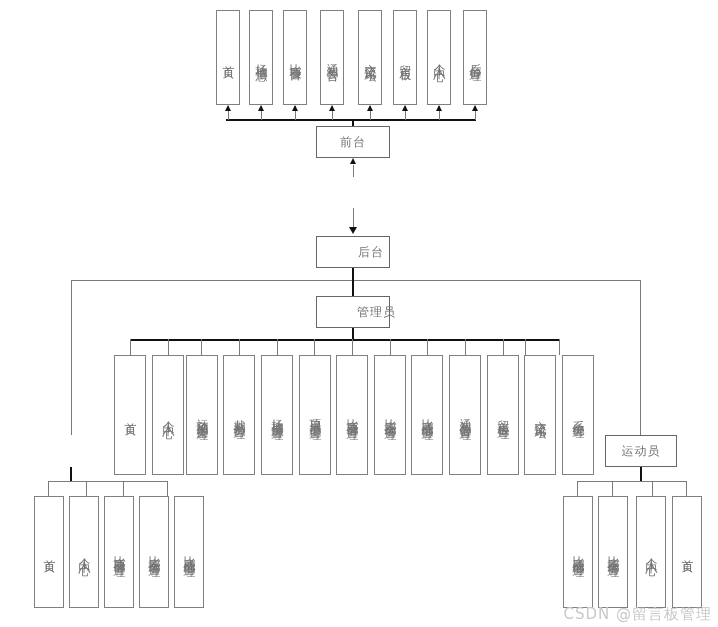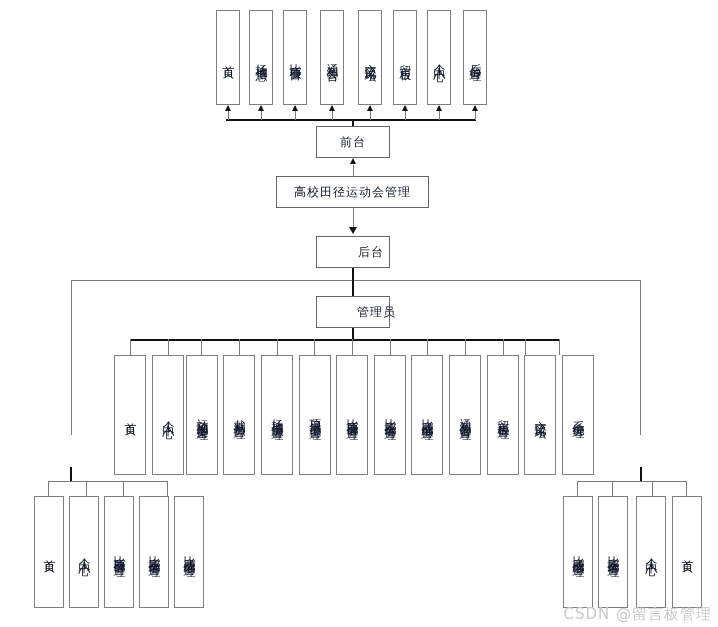--- a/index.html
+++ b/index.html
@@ -17,21 +17,21 @@
   
   .box{
     position:absolute;
     box-sizing:border-box;
     border:1px solid #808080;
     background:#ffffff;
     display:flex;
     align-items:center;
     justify-content:center;
     text-align:right;
-    color:#0f172a;
+    color:#737373;
     z-index:5;
   }
   .box.h{            
     font-size:12px;
     line-height:14px;
     letter-spacing:1px;
     white-space:nowrap;
   }
   .box.v{            
     writing-mode:vertical-rl;
@@ -118,21 +118,20 @@
   <div class="arrow-up" style="left:436px;top:105px;"></div>
   <div class="arrow-up" style="left:472px;top:105px;"></div>
 
   <div class="ln v dark" style="left:352px;top:120px;height:6px;"></div>
 
   <div class="box h strong" style="left:316px;top:126px;width:74px;height:32px;">前台</div>
 
   <div class="ln v" style="left:353px;top:165px;height:12px;"></div>
   <div class="arrow-up" style="left:349.5px;top:158px;"></div>
 
-  <div class="box h strong" style="left:276px;top:176px;width:153px;height:32px;" style2="">高校田径运动会管理</div>
 
   <div class="ln v" style="left:353px;top:208px;height:20px;"></div>
   <div class="arrow-down" style="left:349px;top:227px;"></div>
 
   <div class="box h strong" style="left:316px;top:236px;width:74px;height:32px;padding-left:36px;">后台</div>
 
   <div class="ln v dark" style="left:352px;top:268px;height:13px;"></div>
 
   <div class="ln h" style="left:71px;top:280px;width:570px;"></div>
 
@@ -182,20 +181,21 @@
   <div class="ln v" style="left:86px;top:481px;height:15px;"></div>
   <div class="ln v" style="left:123px;top:481px;height:15px;"></div>
   <div class="ln v" style="left:167px;top:481px;height:15px;"></div>
 
   <div class="box v" style="left:34px;top:496px;width:30px;height:112px;">首页</div>
   <div class="box v" style="left:69px;top:496px;width:30px;height:112px;">个人中心</div>
   <div class="box v" style="left:104px;top:496px;width:30px;height:112px;">比赛项目管理</div>
   <div class="box v" style="left:139px;top:496px;width:30px;height:112px;">比赛报名管理</div>
   <div class="box v" style="left:174px;top:496px;width:30px;height:112px;">比赛成绩管理</div>
 
+  <div class="box h strong" style="left:605px;top:435px;width:72px;height:32px;">运动员</div>
   <div class="ln v dark" style="left:640px;top:467px;height:14px;"></div>
 
   <div class="ln h" style="left:577px;top:481px;width:110px;"></div>
   <div class="ln v" style="left:577px;top:481px;height:15px;"></div>
   <div class="ln v" style="left:612px;top:481px;height:15px;"></div>
   <div class="ln v" style="left:652px;top:481px;height:15px;"></div>
   <div class="ln v" style="left:686px;top:481px;height:15px;"></div>
 
   <div class="box v" style="left:563px;top:496px;width:30px;height:112px;">比赛成绩管理</div>
   <div class="box v" style="left:598px;top:496px;width:30px;height:112px;">比赛报名管理</div>

